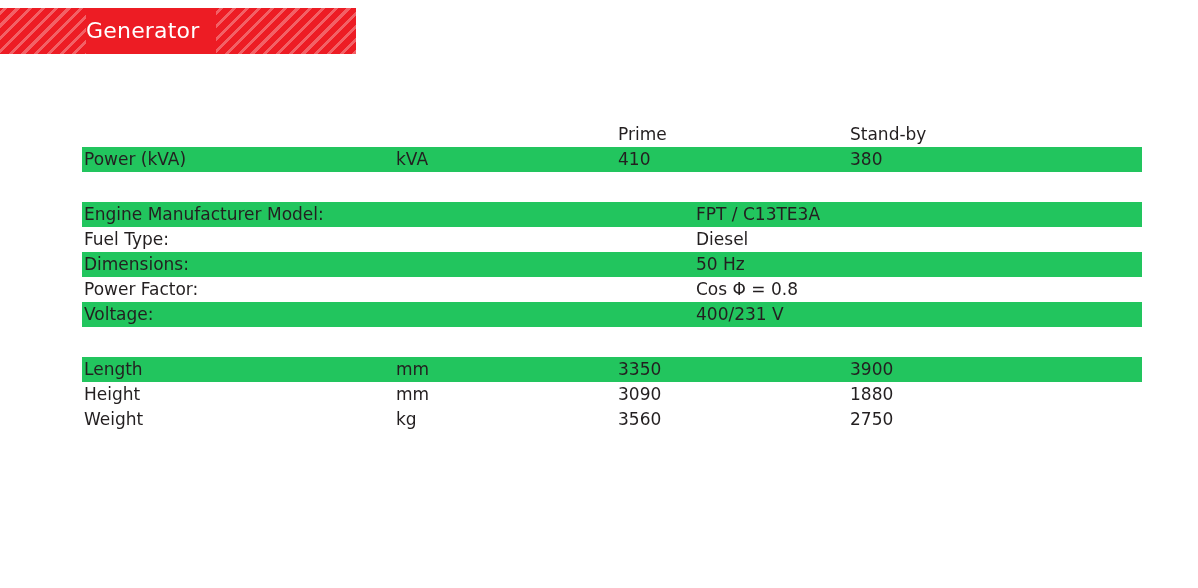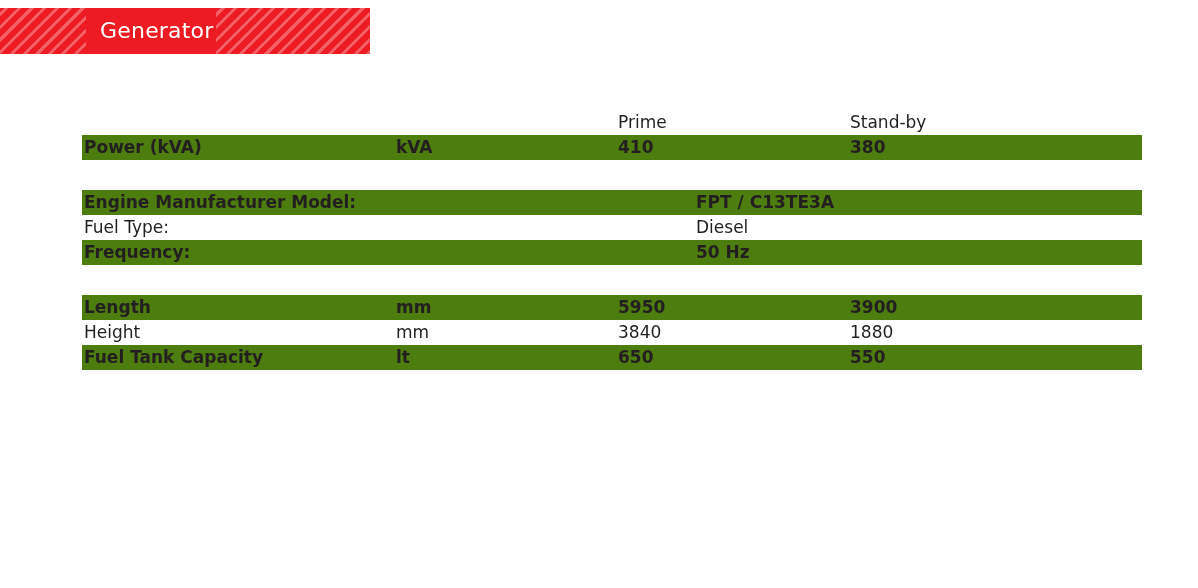--- a/index.html
+++ b/index.html
@@ -20,21 +20,20 @@
   .banner {
     position: absolute;
     left: 0;
     top: 8px;
     width: 356px;
     height: 46px;
     background: #ed1c24;
     display: flex;
     align-items: center;
     overflow: hidden;
-    padding-left: 14px;
   }
   .banner .hatch {
     position: absolute;
     inset: 0;
     background-image: repeating-linear-gradient(
       -45deg,
       rgba(255,255,255,0.30) 0px,
       rgba(255,255,255,0.30) 3px,
       rgba(255,255,255,0) 3px,
       rgba(255,255,255,0) 9px
@@ -71,30 +70,30 @@
     border-collapse: collapse;
     font-size: 17px;
   }
   table.spec td, table.spec th {
     padding: 2px 0 3px 2px;
     text-align: left;
     font-weight: normal;
     vertical-align: baseline;
     white-space: nowrap;
   }
-  tr.zebra td { background: #4d7c0f; font-weight: bold; }
+  tr.zebra td { background: #22c55e; }
   tr.head td { background: transparent; }
 
   
   .c1 { width: 310px; }
   .c2 { width: 220px; }
   .c3 { width: 230px; }
   .c4 { width: auto; }
 
-  .block { margin: 0 0 0 0; }
+  .block { margin: 12px 0 0 0; }
   .block + .block { margin-top: 30px; }
 
   
   .l1 { width: 610px; }
   .l2 { width: auto; }
 </style>
 </head>
 <body>
 
 <div class="banner">
@@ -129,45 +128,53 @@
       <tbody>
         <tr class="zebra">
           <td class="l1">Engine Manufacturer Model:</td>
           <td class="l2">FPT / C13TE3A</td>
         </tr>
         <tr>
           <td class="l1">Fuel Type:</td>
           <td class="l2">Diesel</td>
         </tr>
         <tr class="zebra">
-          <td class="l1">Frequency:</td>
+          <td class="l1">Dimensions:</td>
           <td class="l2">50 Hz</td>
+        </tr>
+        <tr>
+          <td class="l1">Power Factor:</td>
+          <td class="l2">Cos Φ = 0.8</td>
+        </tr>
+        <tr class="zebra">
+          <td class="l1">Voltage:</td>
+          <td class="l2">400/231 V</td>
         </tr>
       </tbody>
     </table>
   </div>
 
   <div class="block">
     <table class="spec">
       <tbody>
         <tr class="zebra">
           <td class="c1">Length</td>
           <td class="c2">mm</td>
-          <td class="c3">5950</td>
+          <td class="c3">3350</td>
           <td class="c4">3900</td>
         </tr>
         <tr>
           <td class="c1">Height</td>
           <td class="c2">mm</td>
-          <td class="c3">3840</td>
+          <td class="c3">3090</td>
           <td class="c4">1880</td>
         </tr>
-        <tr class="zebra">
-          <td class="c1">Fuel Tank Capacity</td>
-          <td class="c2">lt</td>
-          <td class="c3">650</td>
-          <td class="c4">550</td>
+        <tr>
+          <td class="c1">Weight</td>
+          <td class="c2">kg</td>
+          <td class="c3">3560</td>
+          <td class="c4">2750</td>
         </tr>
       </tbody>
     </table>
   </div>
 
 </div>
 
 </body></html>

